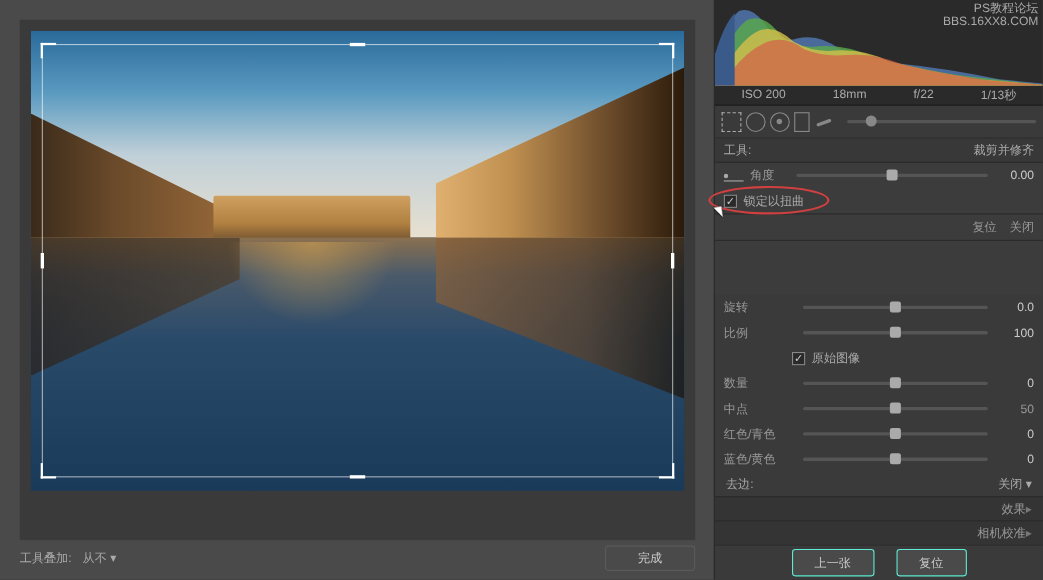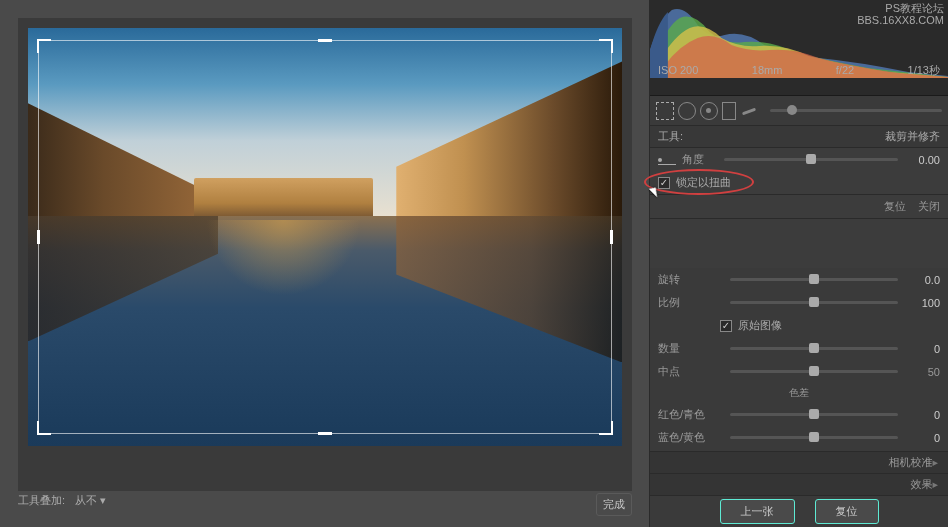--- a/index.html
+++ b/index.html
@@ -20,27 +20,27 @@
 .ch{position:absolute;width:14px;height:14px;border:2px solid #fff}
 .ch-tl{left:-2px;top:-2px;border-right:none;border-bottom:none}
 .ch-tr{right:-2px;top:-2px;border-left:none;border-bottom:none}
 .ch-bl{left:-2px;bottom:-2px;border-right:none;border-top:none}
 .ch-br{right:-2px;bottom:-2px;border-left:none;border-top:none}
 .cm{position:absolute;background:#fff}
 .cm-t{left:50%;top:-2px;width:14px;height:3px;margin-left:-7px}
 .cm-b{left:50%;bottom:-2px;width:14px;height:3px;margin-left:-7px}
 .cm-l{left:-2px;top:50%;width:3px;height:14px;margin-top:-7px}
 .cm-r{right:-2px;top:50%;width:3px;height:14px;margin-top:-7px}
-.toolbar-bottom{position:absolute;left:18px;bottom:6px;width:614px;height:28px;display:flex;align-items:flex-start;justify-content:space-between}
+.toolbar-bottom{position:absolute;left:18px;bottom:6px;width:614px;height:28px;display:flex;align-items:center;justify-content:space-between}
 .tb-left{display:flex;align-items:center;gap:10px}
-.tb-btn{background:#4a4a4a;border:1px solid #5a5a5a;padding:3px 6px;border-radius:3px;color:#ccc;cursor:pointer}
+.tb-btn{background:#4a4a4a;border:1px solid #5a5a5a;padding:3px 29px;border-radius:3px;color:#ccc;cursor:pointer}
 .panel{position:absolute;left:649px;top:0;width:299px;height:527px;background:#3c3c3c;border-left:1px solid #2a2a2a}
 .histogram{position:relative;width:100%;height:96px;background:#2a2a2a;border-bottom:1px solid #1a1a1a}
 .hist-svg{width:100%;height:78px;display:block}
-.hist-info{position:absolute;bottom:16px;left:0;width:100%;height:18px;display:flex;justify-content:space-between;align-items:center;padding:0 8px;font-size:10px;color:#888}
+.hist-info{position:absolute;bottom:0;left:0;width:100%;height:18px;display:flex;justify-content:space-between;align-items:center;padding:0 24px;font-size:10px;color:#888}
 .tool-strip{height:30px;background:#3a3a3a;border-bottom:1px solid #2a2a2a;display:flex;align-items:center;padding:0 6px;gap:4px}
 .ts-crop{width:18px;height:18px;border:1.5px dashed #aaa;cursor:pointer}
 .ts-circle{width:18px;height:18px;border:1.5px solid #888;border-radius:50%;cursor:pointer}
 .ts-dot{width:18px;height:18px;border:1.5px solid #888;border-radius:50%;position:relative;cursor:pointer}
 .ts-dot::after{content:"";position:absolute;left:5px;top:5px;width:5px;height:5px;background:#888;border-radius:50%}
 .ts-rect{width:14px;height:18px;border:1.5px solid #888;cursor:pointer}
 .ts-brush{width:18px;height:18px;position:relative;cursor:pointer}
 .ts-brush::after{content:"";position:absolute;left:2px;top:8px;width:14px;height:3px;background:#888;border-radius:2px;transform:rotate(-20deg)}
 .ts-slider{flex:1;height:3px;background:#555;margin-left:8px;border-radius:2px;position:relative}
 .ts-slider::after{content:"";position:absolute;left:10%;top:-4px;width:10px;height:10px;background:#888;border-radius:50%}
@@ -196,21 +196,20 @@
       <span class="slider-val">0</span>
     </div>
     <div class="row">
       <span class="row-label-r">中点</span>
       <div class="slider-track">
           <div class="slider-thumb" style="left:50%"></div>
         </div>
       <span class="slider-val" style="color:#999">50</span>
     </div>
 
-    <div class="subhdr">色差</div>
     <div class="row">
       <span class="row-label-r">红色/青色</span>
       <div class="slider-track">
           <div class="slider-thumb" style="left:50%"></div>
         </div>
       <span class="slider-val">0</span>
     </div>
     <div class="row">
       <span class="row-label-r">蓝色/黄色</span>
       <div class="slider-track">
@@ -219,22 +218,22 @@
       <span class="slider-val">0</span>
     </div>
 
     <div class="defr-row">
       <span>去边:</span>
       <span style="cursor:pointer">关闭 ▾</span>
     </div>
   </div>
 
   <div style="position:absolute;bottom:32px;left:0;width:100%">
+    <div class="collapse-hdr">效果</div>
     <div class="collapse-hdr">相机校准</div>
-    <div class="collapse-hdr">效果</div>
   </div>
 
   <div class="nav-row">
     <div class="nav-btn">上一张</div>
     <div class="nav-btn">复位</div>
   </div>
 
 </div>
 
 </body></html>

